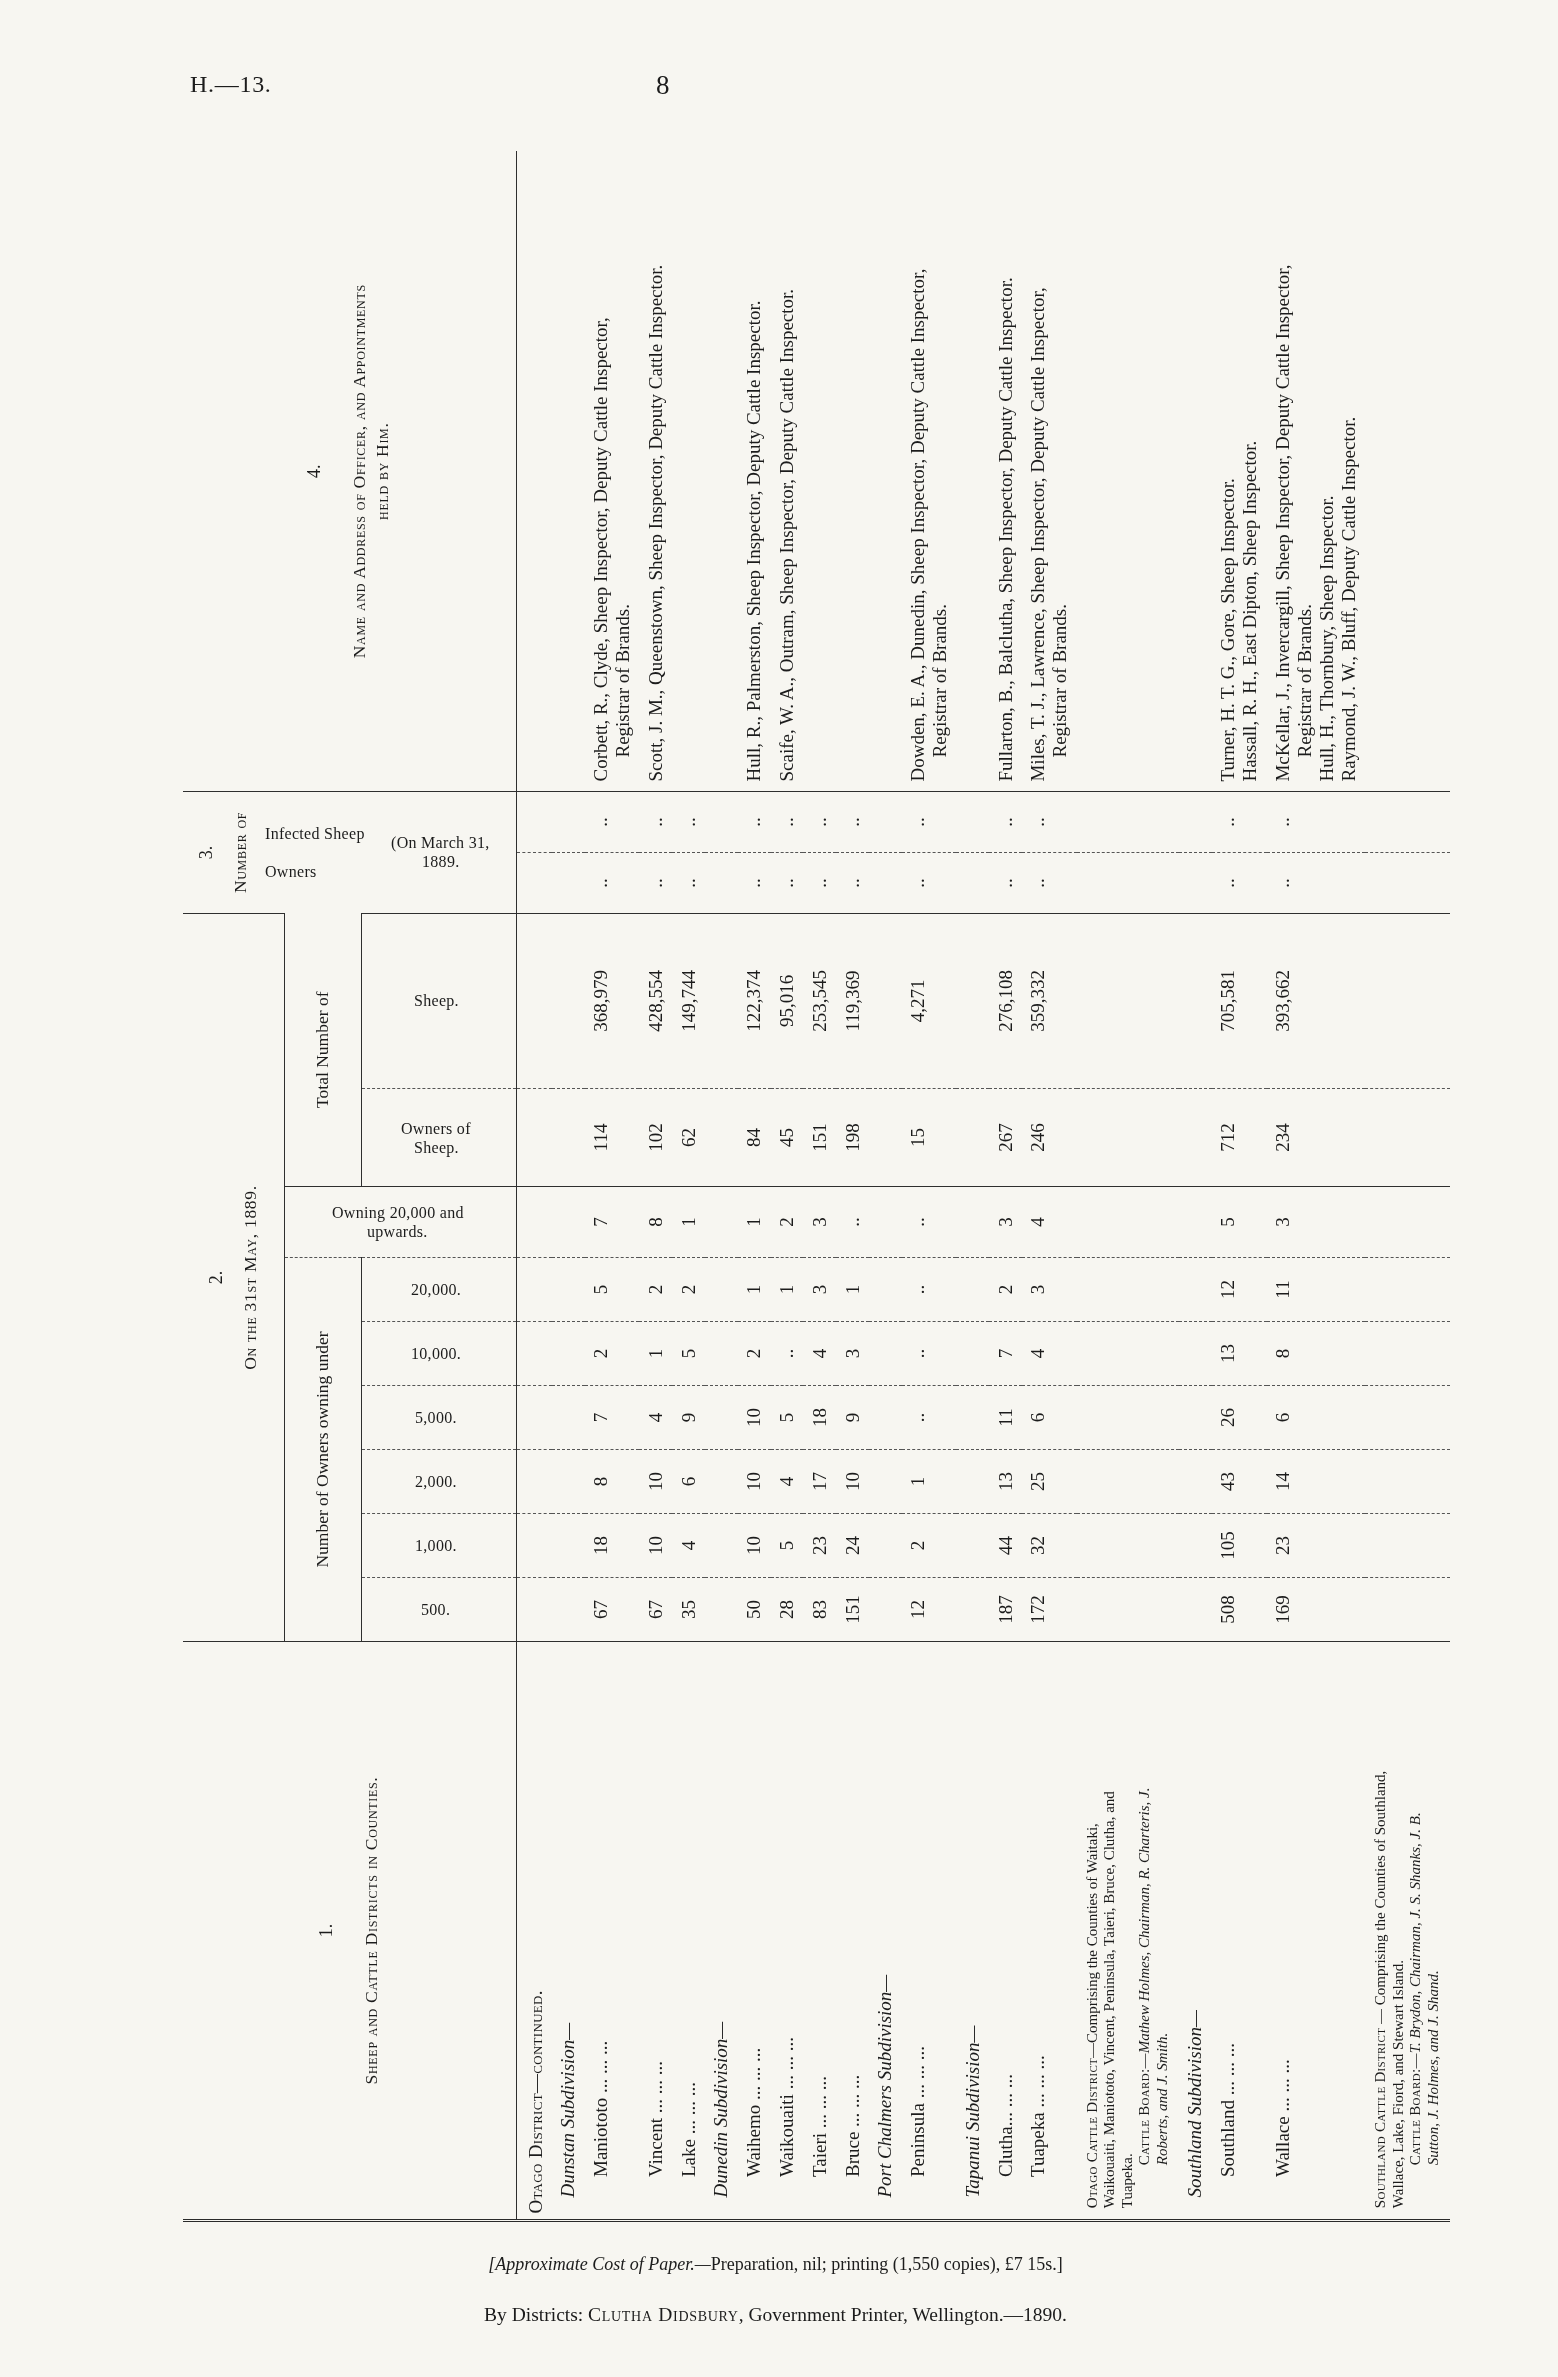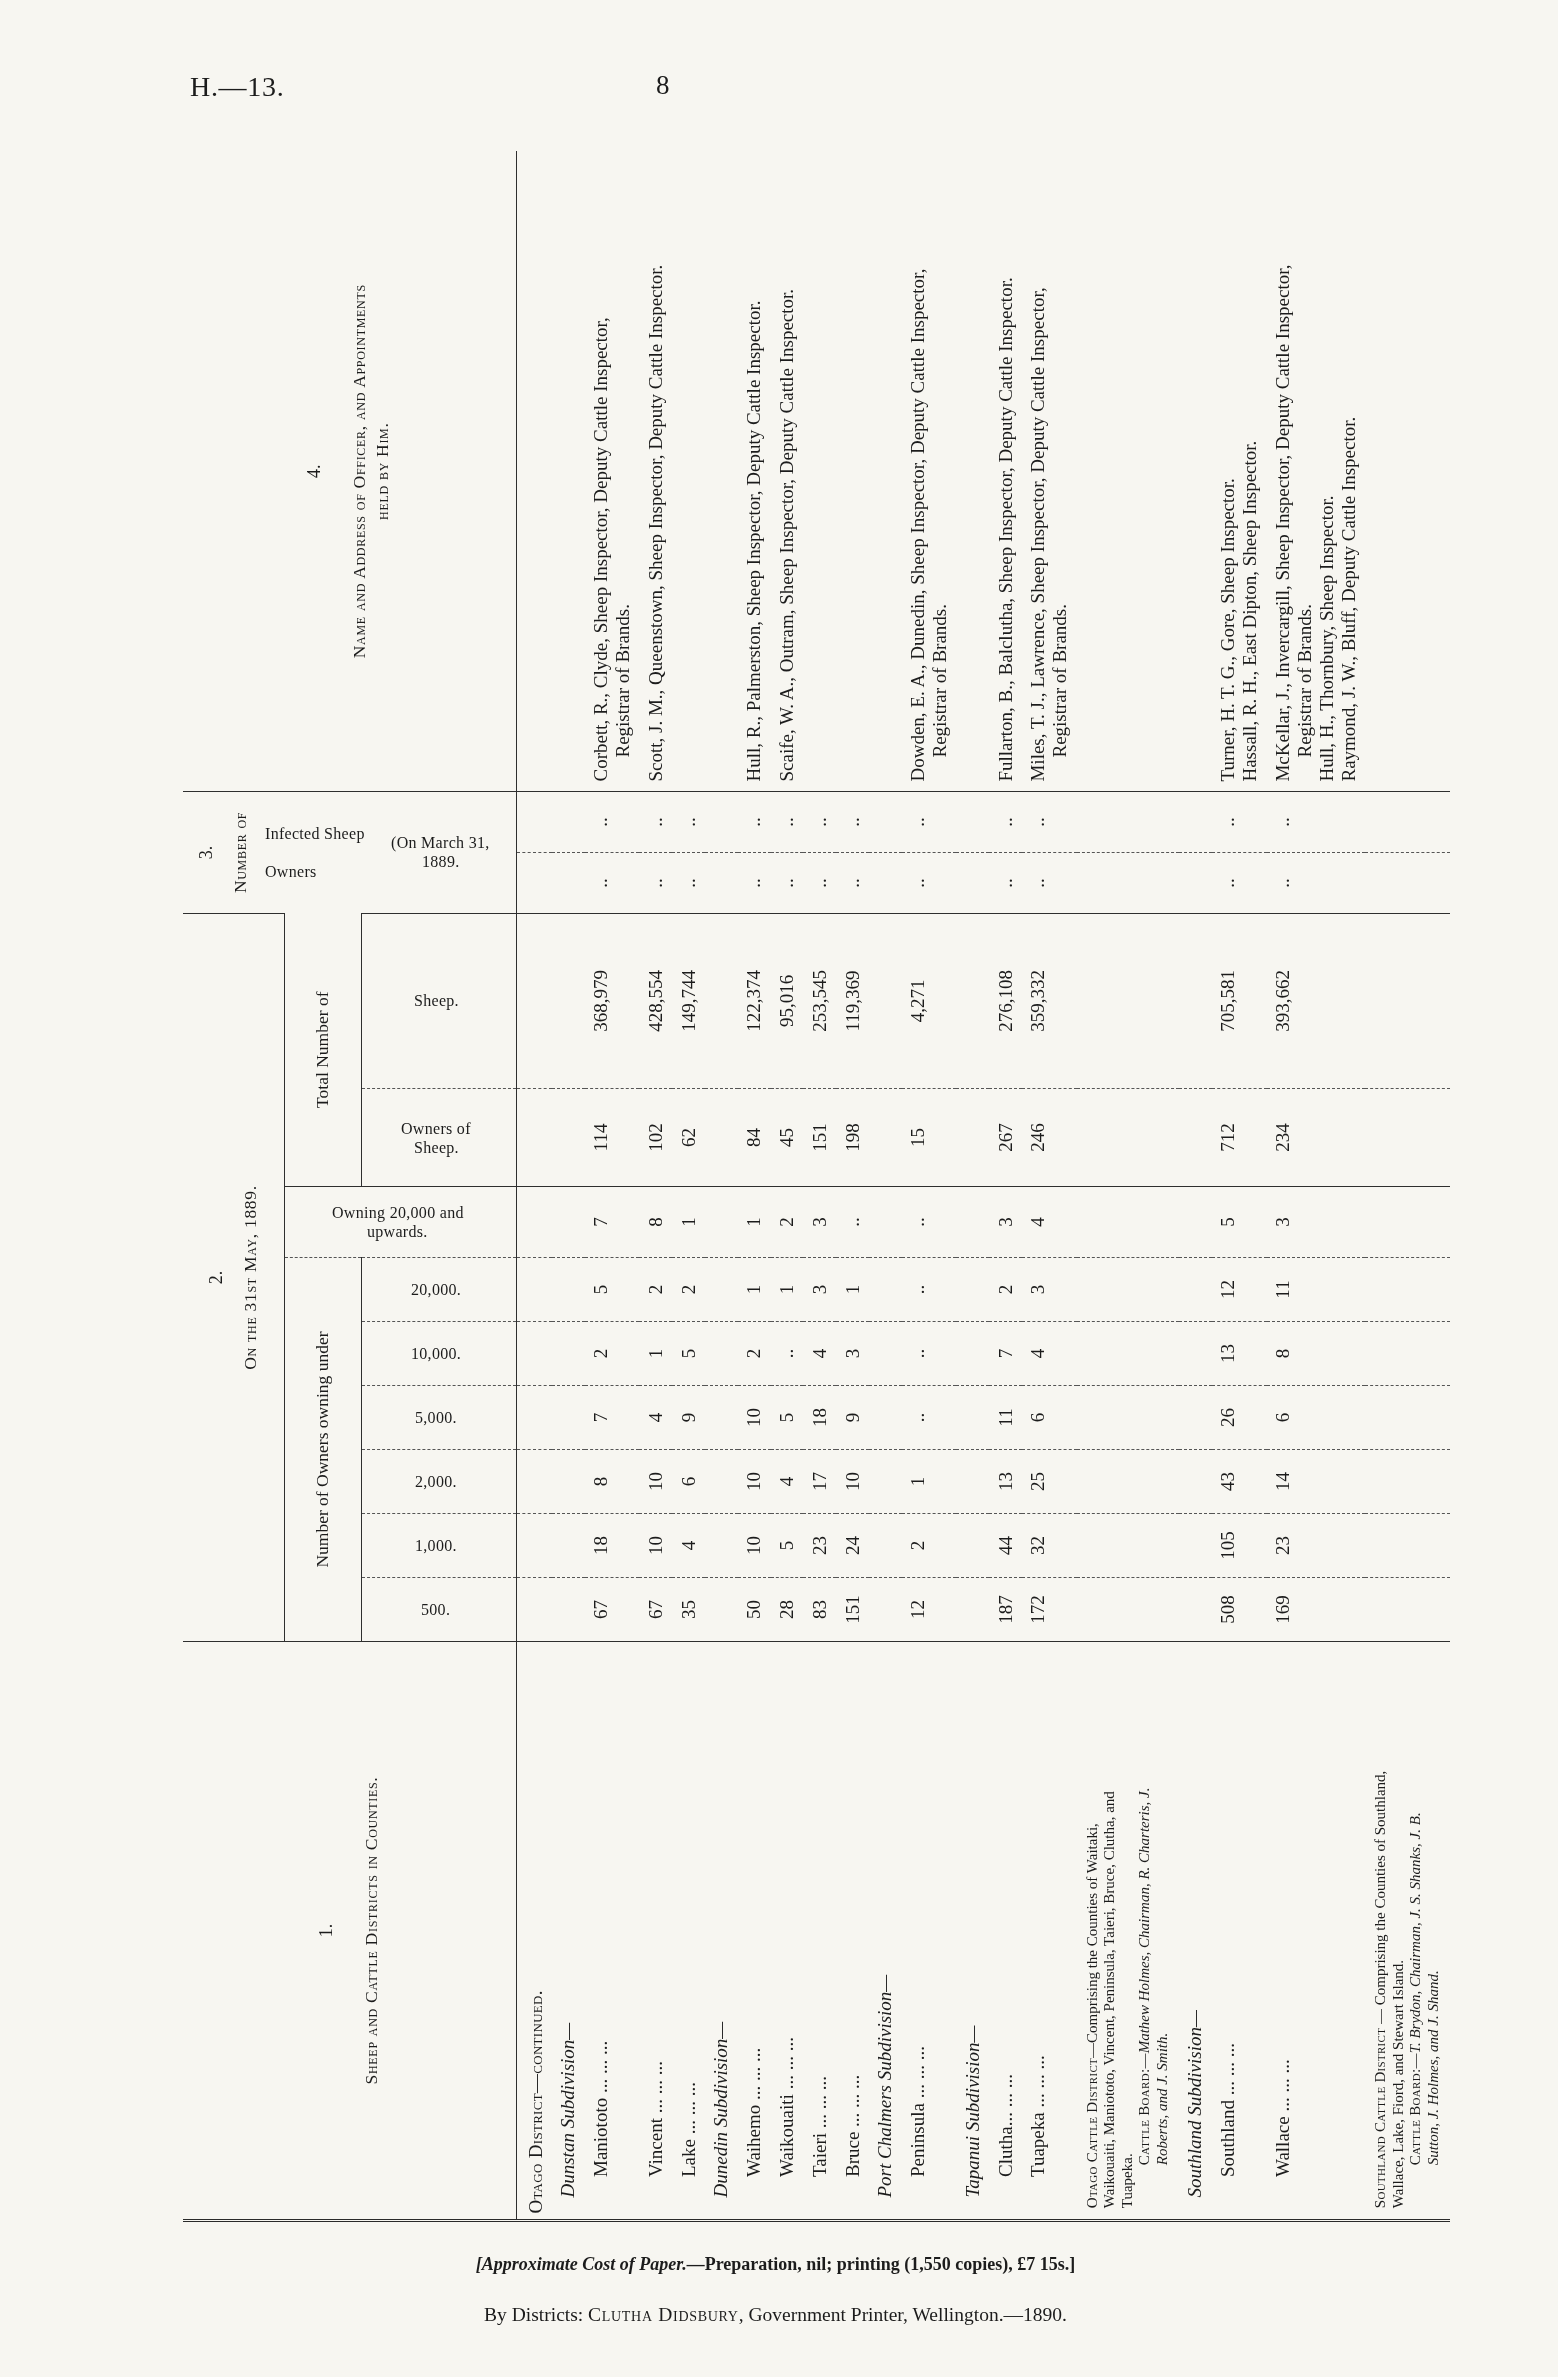--- a/index.html
+++ b/index.html
@@ -4,21 +4,21 @@
 <style>
   * { margin:0; padding:0; box-sizing:border-box; }
   html,body { width:1559px; height:2377px; }
   body {
     position:relative;
     overflow:hidden;
     background:#f7f6f1;
     color:#1c1c1c;
     font-family:"Liberation Serif","DejaVu Serif",serif;
   }
-  .doc-ref { position:absolute; left:190px; top:71px; font-size:28px; letter-spacing:0.7px; }
+  .doc-ref { position:absolute; left:190px; top:71px; font-size:24px; letter-spacing:0.7px; }
   .page-num { position:absolute; left:656px; top:70px; font-size:27px; }
 
   
   .rotated {
     position:absolute; left:183px; top:155px;
     width:2067px;
     transform-origin:0 0;
     transform:rotate(-90deg) translateX(-100%);
   }
   table.main {
@@ -80,21 +80,21 @@
   tr.row-sub td.c-district { font-style:italic; padding-left:21.5px; }
   tr.row-data td.c-district { padding-left:42px; }
   tr.row-note td.c-district { padding-left:10.8px; padding-top:6.7px; padding-bottom:8px; }
 
   .officer-line { max-width:532px; padding-left:24px; text-indent:-24px; }
   .note-line { max-width:444px; font-size:15px; line-height:17.5px; }
   .note-line .note-sc { font-variant:small-caps; letter-spacing:0.3px; }
   .note-line:nth-child(2) { padding-left:43px; max-width:431px; }
   .note-line:nth-child(2) .note-text { font-style:italic; }
 
-  .footer-cost { position:absolute; left:183px; top:2254px; width:1185px; text-align:center; font-size:18px;font-weight:bold; }
+  .footer-cost { position:absolute; left:183px; top:2254px; width:1185px; text-align:center; font-size:18px; }
   .footer-cost .it { font-style:italic; }
   .footer-auth { position:absolute; left:183px; top:2304px; width:1185px; text-align:center; font-size:19.5px; }
 </style>
 </head>
 <body>
 
 <div class="doc-ref">H.—13.</div>
 <div class="page-num">8</div>
 
 <div class="rotated">

